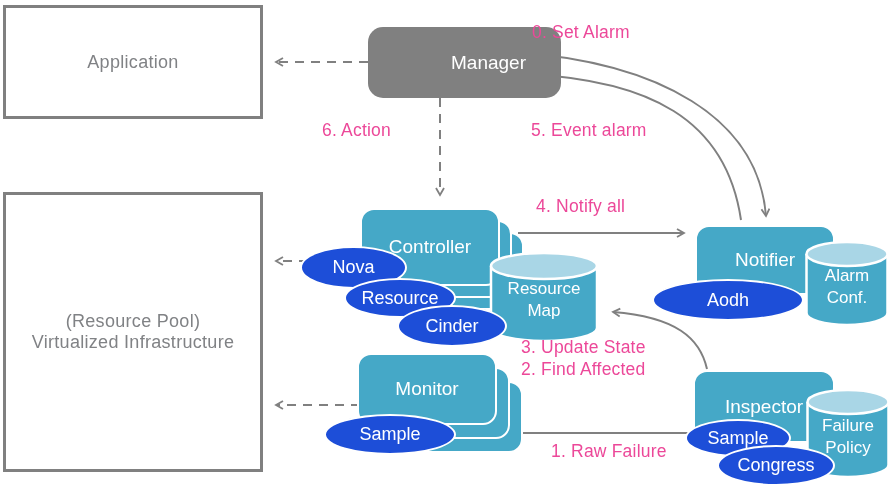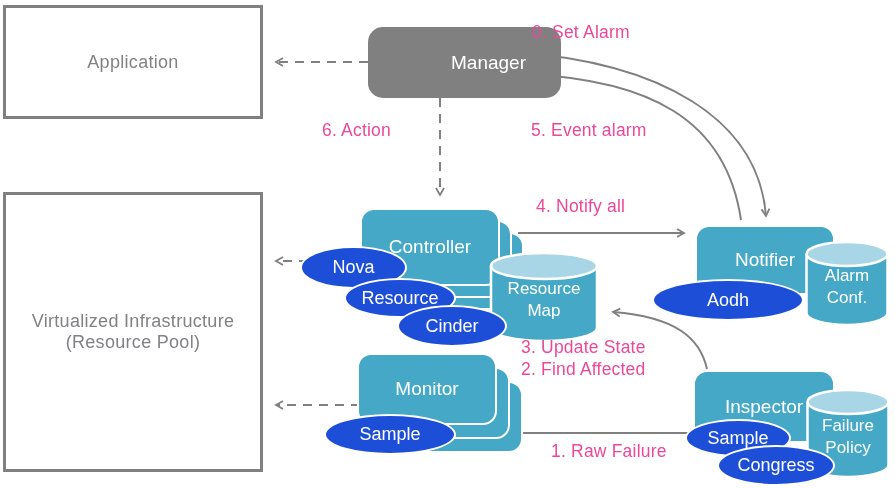--- a/index.html
+++ b/index.html
@@ -85,22 +85,22 @@
     <path d="M513,52 C660,62 758,118 766,216" fill="none" stroke="#808080" stroke-width="2" marker-end="url(#arw)"></path>
     <path d="M741,220 C726,118 648,80 526,74" fill="none" stroke="#808080" stroke-width="2" marker-end="url(#arw)"></path>
     <path d="M707,369 C700,338 676,317 613,312" fill="none" stroke="#808080" stroke-width="2" marker-end="url(#arw)"></path>
   </svg>
 
   <div class="gray-box" style="left:3px;top:5px;width:260px;height:114px;">
     <div>Application</div>
   </div>
 
   <div class="gray-box" style="left:3px;top:192px;width:260px;height:280px;">
+    <div>(Resource Pool)</div>
     <div>Virtualized Infrastructure</div>
-    <div>(Resource Pool)</div>
   </div>
 
   <div class="manager" style="left:368px;top:27px;width:145px;height:71px;">
     <div>Manager</div>
   </div>
 
   <div class="node back" style="left:384px;top:232px;width:140px;height:78px;"></div>
   <div class="node back" style="left:372px;top:220px;width:140px;height:78px;"></div>
   <div class="node front" style="left:360px;top:208px;width:140px;height:78px;">
     <div>Controller</div>

